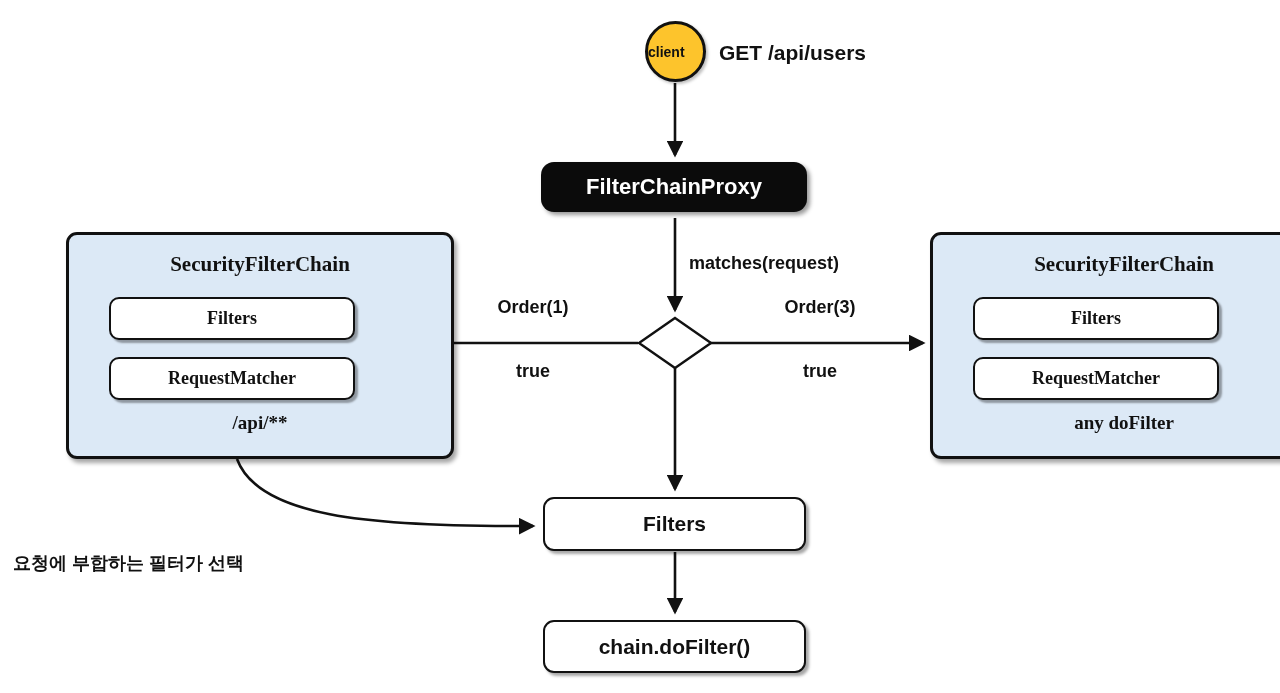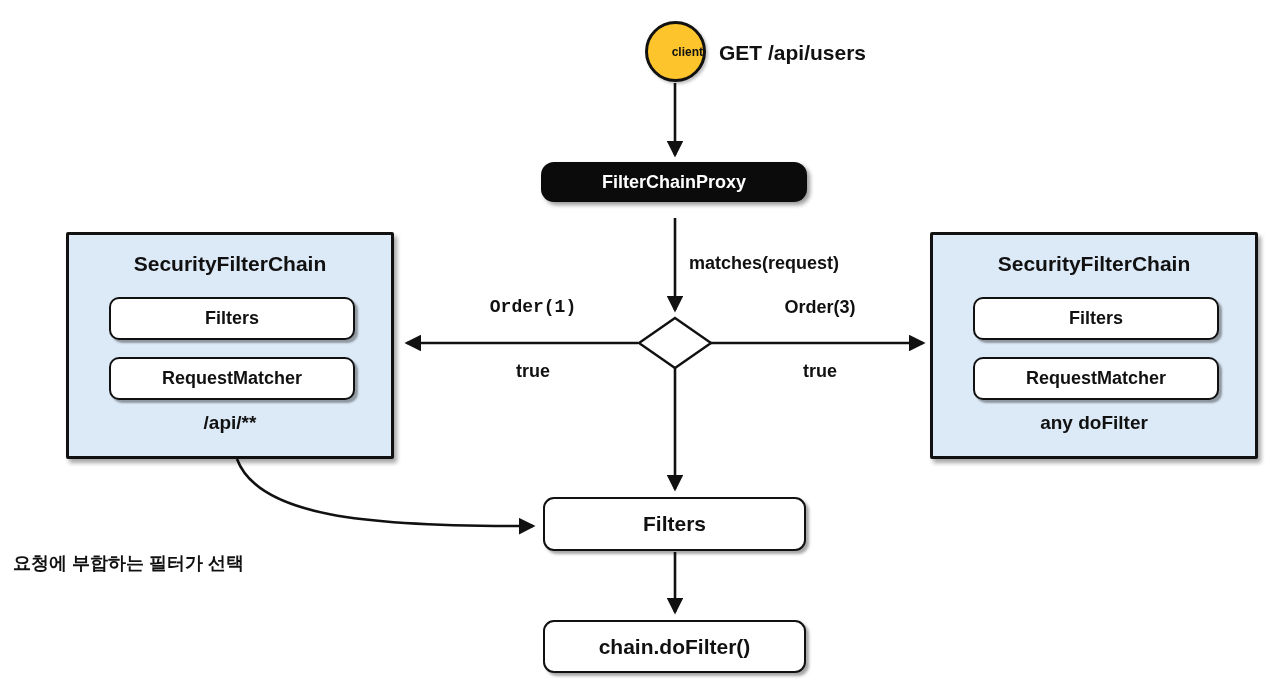--- a/index.html
+++ b/index.html
@@ -25,47 +25,48 @@
   #connectors .diamond{fill:var(--node-fill);stroke:var(--stroke);stroke-width:2.4;}
   #connectors .arrowhead{fill:var(--stroke);}
 
   .abs{position:absolute;}
 
   .client-circle{
     left:645px;top:21px;width:61px;height:61px;
     background:var(--client-fill);
     border:3px solid var(--stroke);
     border-radius:50%;
-    display:flex;align-items:center;justify-content:flex-end;
-    font-weight:bold;font-size:12px;
+    display:flex;align-items:center;justify-content:flex-start;
+    font-weight:bold;font-size:14px;
     box-shadow:2px 2px 3px rgba(0,0,0,0.25);
   }
   .request-label{
     left:719px;top:41px;
     font-weight:bold;font-size:21px;text-align:center;
   }
   .proxy-box{
-    left:541px;top:162px;width:266px;height:40px;
+    left:541px;top:162px;width:266px;height:50px;
     background:var(--proxy-fill);
     border-radius:13px;
     color:var(--proxy-text);
     display:flex;align-items:center;justify-content:center;
-    font-weight:bold;font-size:18px;
+    font-weight:bold;font-size:22px;
     box-shadow:3px 3px 4px rgba(0,0,0,0.4);
   }
   .matches-label{
     left:689px;top:253px;
     font-weight:bold;font-size:18px;text-align:center;
   }
   .chain-box{
-    top:232px;width:328px;height:227px;
+    top:232px;width:388px;height:227px;
     background:var(--chain-fill);
     border:3px solid var(--stroke);
-    border-radius:2px;
+    border-radius:11px;
     box-shadow:3px 4px 4px rgba(0,0,0,0.35);
+    font-family:Liberation Serif, serif;
   }
   .chain-left{left:66px;}
   .chain-right{left:930px;}
   .chain-title{
     position:absolute;left:0;top:17px;width:100%;
     text-align:center;font-weight:bold;font-size:21px;
   }
   .inner-box{
     position:absolute;left:40px;width:246px;height:43px;
     background:var(--node-fill);
@@ -78,21 +79,21 @@
   .inner-filters{top:62px;}
   .inner-matcher{top:122px;}
   .chain-pattern{
     position:absolute;left:0;top:177px;width:100%;
     text-align:center;font-weight:bold;font-size:19px;
   }
   .edge-label{
     width:160px;text-align:center;
     font-weight:bold;font-size:18px;
   }
-  .order-left{left:453px;top:297px;font-family:Liberation Mono, monospace;}
+  .order-left{left:453px;top:297px;}
   .true-left{left:453px;top:361px;}
   .order-right{left:740px;top:297px;}
   .true-right{left:740px;top:361px;}
   .node-box{
     left:543px;width:263px;
     background:var(--node-fill);
     border:2.6px solid var(--stroke);
     border-radius:11px;
     display:flex;align-items:center;justify-content:center;
     font-weight:bold;font-size:21px;

